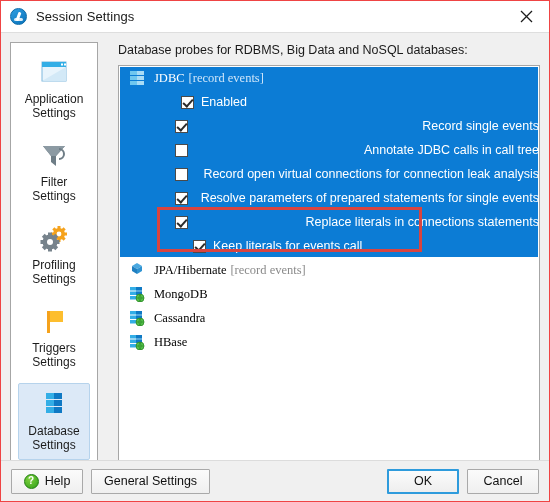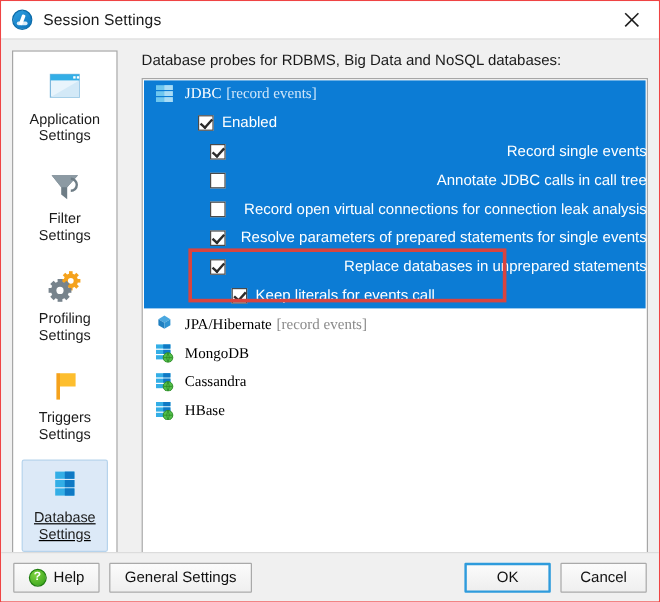--- a/index.html
+++ b/index.html
@@ -79,21 +79,20 @@
     margin:0 7px 6px 7px;
     padding:6px 2px 7px 2px;
     display:flex;flex-direction:column;align-items:center;
     border:1px solid transparent;
     border-radius:2px;
     cursor:default;
   }
   .nav-item.selected{
     background:#dce9f7;
     border:1px solid #b6d3ec;
-    text-decoration:underline;
   }
   .nav-label{
     margin-top:4px;text-align:center;
     font-size:12px;line-height:14px;color:#1b1b1b;
   }
   .nav-icon{width:34px;height:30px;display:block;}
   .sidebar-scroll{
     flex:0 0 16px;height:16px;
     border-top:1px solid #bdbdbd;
     background:#ffffff;
@@ -126,21 +125,21 @@
   .row{
     height:24px;display:flex;align-items:center;
     padding-left:6px;box-sizing:border-box;
     cursor:default;
   }
   .row.on-blue{color:#ffffff;}
   .row-label{font-size:12.5px;white-space:nowrap;}
   .row-sub{color:#8a8a8a;font-size:12.5px;margin-left:4px;}
   .row.on-blue .row-sub{color:#cfe6fa;}
   .ind-1{padding-left:10px;font-family:Liberation Serif, serif;}
-  .ind-2{padding-left:46px;}
+  .ind-2{padding-left:46px;margin-left:16px;}
   .ind-3{padding-left:56px;justify-content:space-between;}
   .ind-4{padding-left:74px;}
   .icon-db{width:16px;height:16px;margin-right:9px;flex:0 0 auto;}
   .chk{
     width:13px;height:13px;flex:0 0 auto;
     background:#ffffff;border:1px solid #4a4a4a;
     box-sizing:border-box;margin-right:7px;
     position:relative;
   }
   .chk.checked::after{
@@ -359,21 +358,21 @@
             <span class="row-label">Record open virtual connections for connection leak analysis</span>
           </div>
 
           <div class="row on-blue ind-3">
             <span class="chk checked"></span>
             <span class="row-label">Resolve parameters of prepared statements for single events</span>
           </div>
 
           <div class="row on-blue ind-3">
             <span class="chk checked"></span>
-            <span class="row-label">Replace databases in unprepared statements</span>
+            <span class="row-label">Replace literals in connections statements</span>
           </div>
 
           <div class="row on-blue ind-4">
             <span class="chk checked"></span>
             <span class="row-label">Keep literals for events call</span>
           </div>
 
           <div class="row ind-1">
             <span class="icon-db">
               <svg width="16" height="16" viewBox="0 0 16 16">

